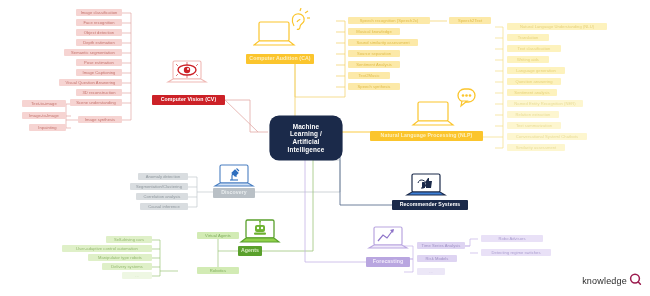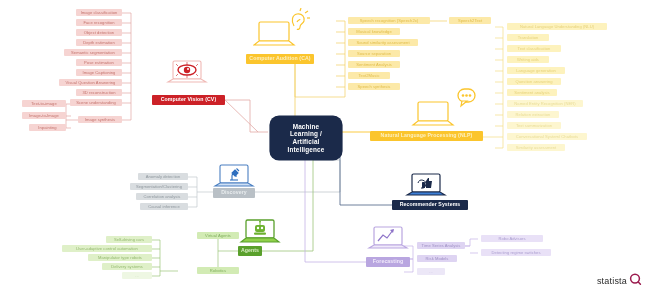--- a/index.html
+++ b/index.html
@@ -337,21 +337,21 @@
     <svg viewBox="0 0 44 32" width="44" height="32">
       <rect x="8" y="2" width="28" height="18" rx="1.5" fill="#fff" stroke="#b9a6e0" stroke-width="1.2"></rect>
       <path d="M3 23 L41 23 L36 20 L8 20 Z" fill="#f0eafa" stroke="#b9a6e0" stroke-width="1.1"></path>
       <polyline points="12,16 17,10 21,13 27,5" fill="none" stroke="#8e74c8" stroke-width="1.2"></polyline>
       <path d="M24 5 L28 4 L27 8 Z" fill="#8e74c8"></path>
     </svg>
   </div>
   <div class="node branch fc" style="left:366px;top:257px;width:44px;">Forecasting</div>
 
   <div id="statista">
-    <span>statista</span>
+    <span>knowledge</span>
     <span style="display:inline-block;">
       <svg width="13" height="13" viewBox="0 0 13 13">
         <circle cx="6" cy="5.6" r="4.4" fill="none" stroke="#9b1b4e" stroke-width="1.5"></circle>
         <path d="M9.3 9 L11.4 11.2" stroke="#9b1b4e" stroke-width="1.5" stroke-linecap="round"></path>
       </svg>
     </span>
   </div>
 
 </div>
 

